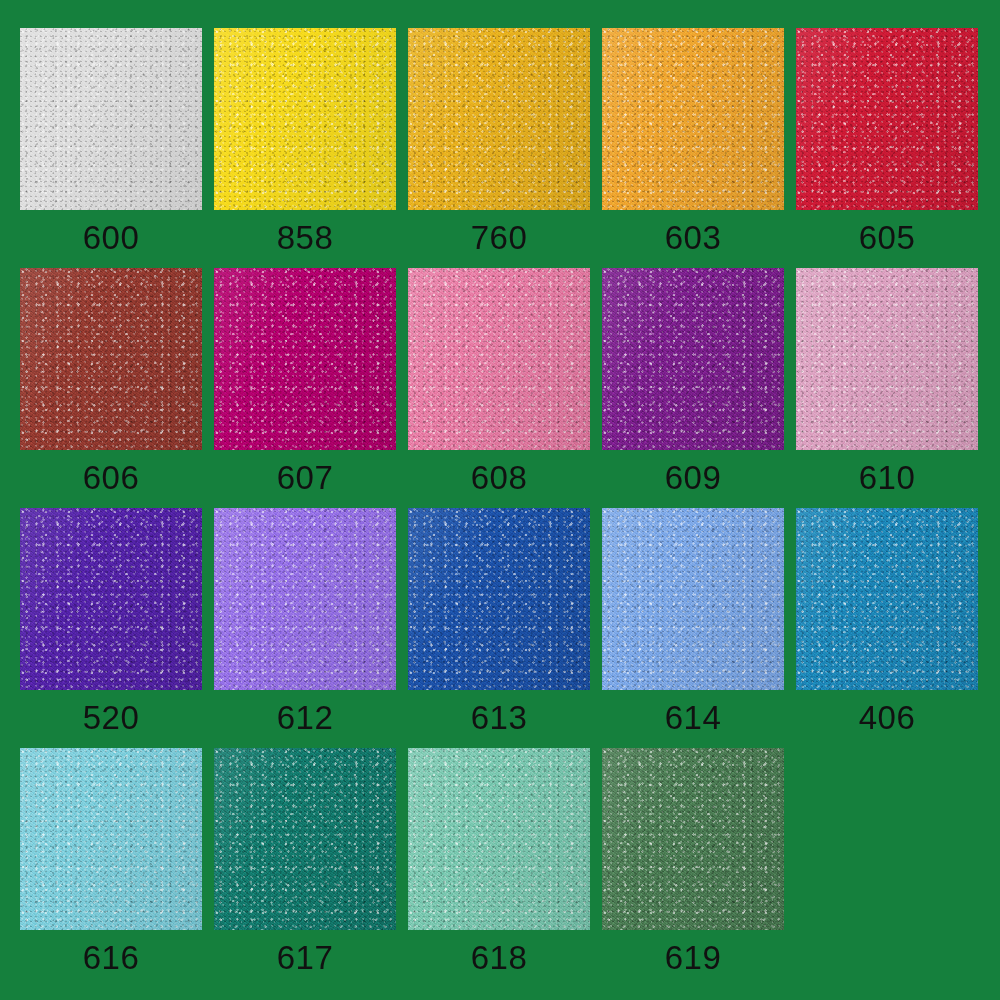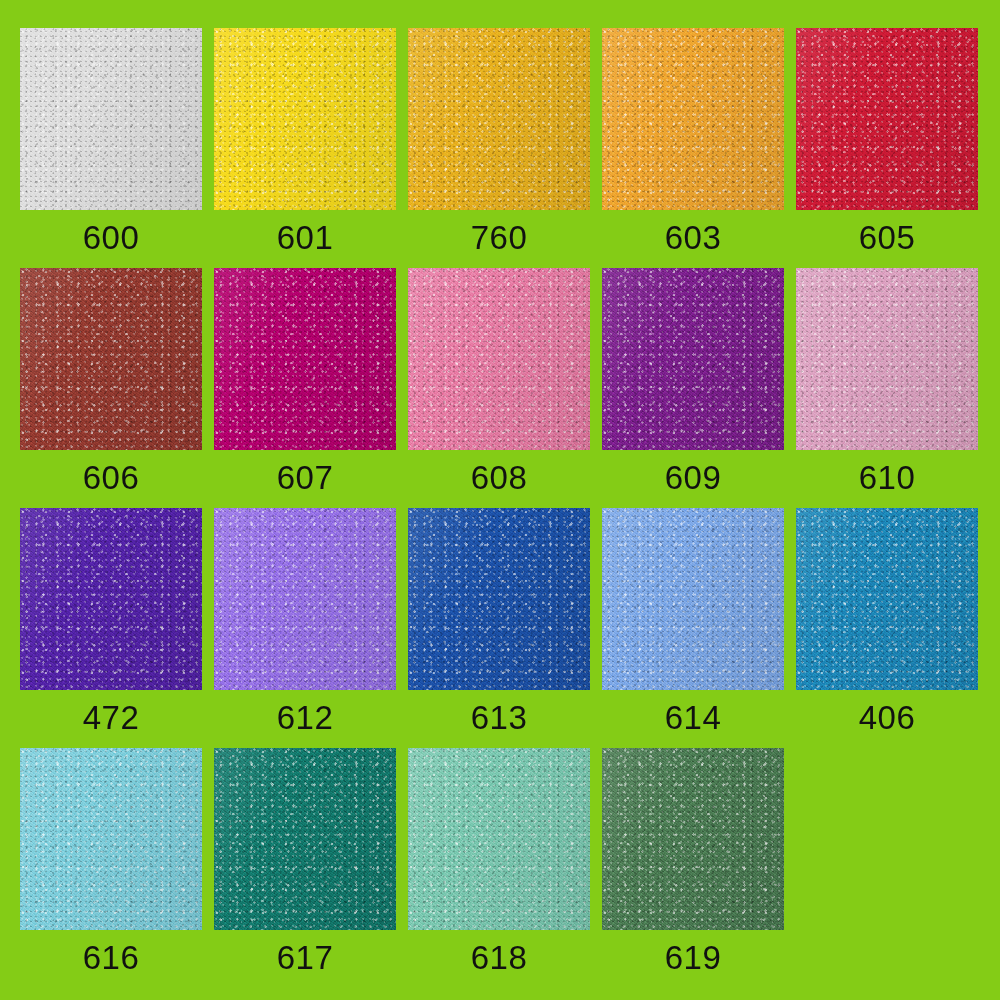--- a/index.html
+++ b/index.html
@@ -12,21 +12,21 @@
     width: 1000px;
     height: 1000px;
     font-family: "Liberation Sans", sans-serif;
     overflow: hidden;
   }
 
   #chart {
     position: relative;
     width: 1000px;
     height: 1000px;
-    background: #84cc16;
+    background: #15803d;
     box-sizing: border-box;
   }
 
   .grid {
     position: absolute;
     left: 20px;
     top: 28px;
     width: 960px;
     height: 952px;
     display: grid;
@@ -141,21 +141,21 @@
         </div>
         <div class="label">600</div>
       </div>
       <div class="cell">
         <div class="swatch" style="background-color: rgb(246, 218, 28);">
           <div class="tex t1"></div>
           <div class="tex t2"></div>
           <div class="tex t3"></div>
           <div class="sheen"></div>
         </div>
-        <div class="label">601</div>
+        <div class="label">858</div>
       </div>
       <div class="cell">
         <div class="swatch" style="background-color: rgb(232, 176, 30);">
           <div class="tex t1"></div>
           <div class="tex t2"></div>
           <div class="tex t3"></div>
           <div class="sheen"></div>
         </div>
         <div class="label">760</div>
       </div>
@@ -222,21 +222,21 @@
         </div>
         <div class="label">610</div>
       </div>
       <div class="cell">
         <div class="swatch" style="background-color: rgb(82, 34, 168);">
           <div class="tex t1"></div>
           <div class="tex t2"></div>
           <div class="tex t3"></div>
           <div class="sheen"></div>
         </div>
-        <div class="label">472</div>
+        <div class="label">520</div>
       </div>
       <div class="cell">
         <div class="swatch" style="background-color: rgb(149, 112, 232);">
           <div class="tex t1"></div>
           <div class="tex t2"></div>
           <div class="tex t3"></div>
           <div class="sheen"></div>
         </div>
         <div class="label">612</div>
       </div>

